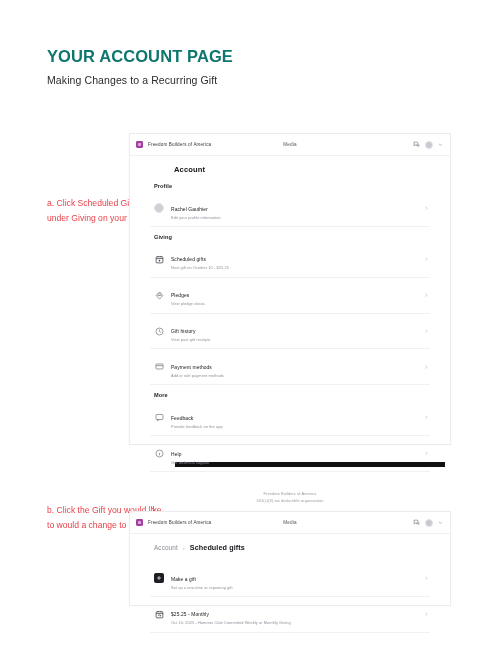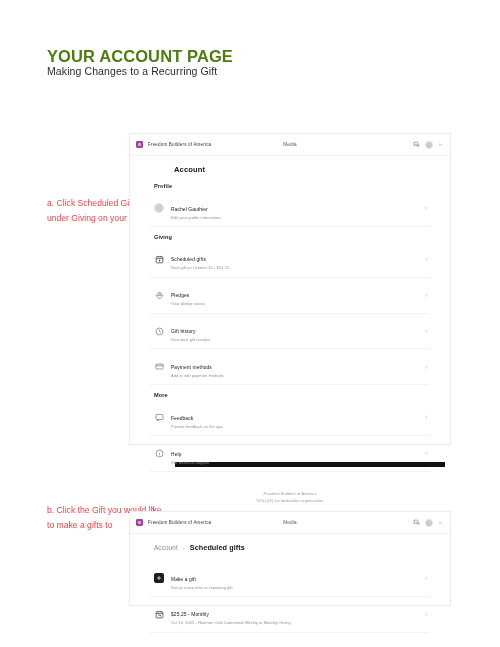--- a/index.html
+++ b/index.html
@@ -8,23 +8,24 @@
     background: #ffffff;
     font-family: "Liberation Sans", sans-serif;
     overflow: hidden;
   }
   .page { position: relative; width: 500px; height: 647px; background:#fff; }
 
   
   .title-block { position:absolute; left:47px; top:47px; }
   .doc-title {
     font-size: 16.5px; font-weight: 700; letter-spacing: .1px;
-    color:#4d7c0f; line-height:1.1;
+    color:#0f766e; line-height:1.1;
   }
   .doc-subtitle {
+    margin-top: 9px;
     font-size: 10.5px; font-weight: 400; color:#2b2b2b; letter-spacing:.1px;
   }
 
   
   .annot { position:absolute; color:#e8424a; font-size:8.6px; line-height:1.72; white-space:nowrap; }
   .annot-a { left:47px; top:196px; }
   .annot-b { left:47px; top:503px; }
   .arrow { position:absolute; pointer-events:none; }
 
   
@@ -141,21 +142,21 @@
     <div>a. Click Scheduled Gifts</div>
     <div>under Giving on your account</div>
   </div>
   <svg class="arrow" style="left:148px; top:200px; width:48px; height:26px;" viewBox="0 0 48 26">
     <line x1="1" y1="1" x2="42" y2="22" stroke="#e8424a" stroke-width="0.9"></line>
     <polygon points="47,25 37,22 41,17" fill="#e8424a"></polygon>
   </svg>
 
   <div class="annot annot-b">
     <div>b. Click the Gift you would like</div>
-    <div>to make a gifts to</div>
+    <div>to would a change to</div>
   </div>
   <svg class="arrow" style="left:150px; top:506px; width:64px; height:58px;" viewBox="0 0 64 58">
     <line x1="1" y1="1" x2="57" y2="52" stroke="#e8424a" stroke-width="0.9"></line>
     <polygon points="63,57 52,53 56,48" fill="#e8424a"></polygon>
   </svg>
 
   <div class="divider-bar"></div>
 
   <div class="card card-top">
 

